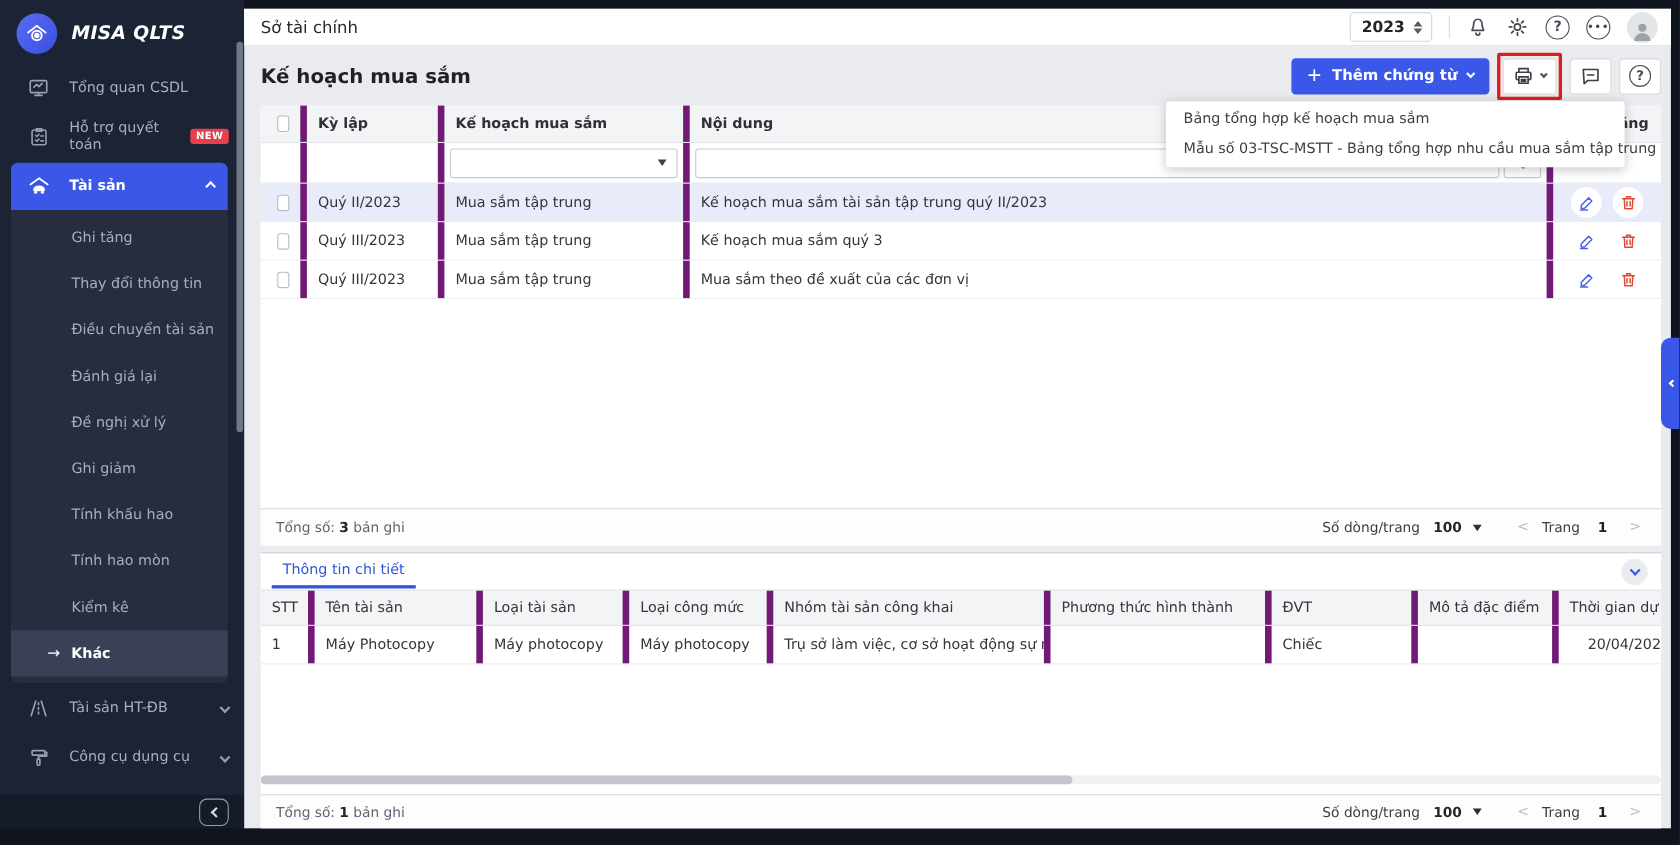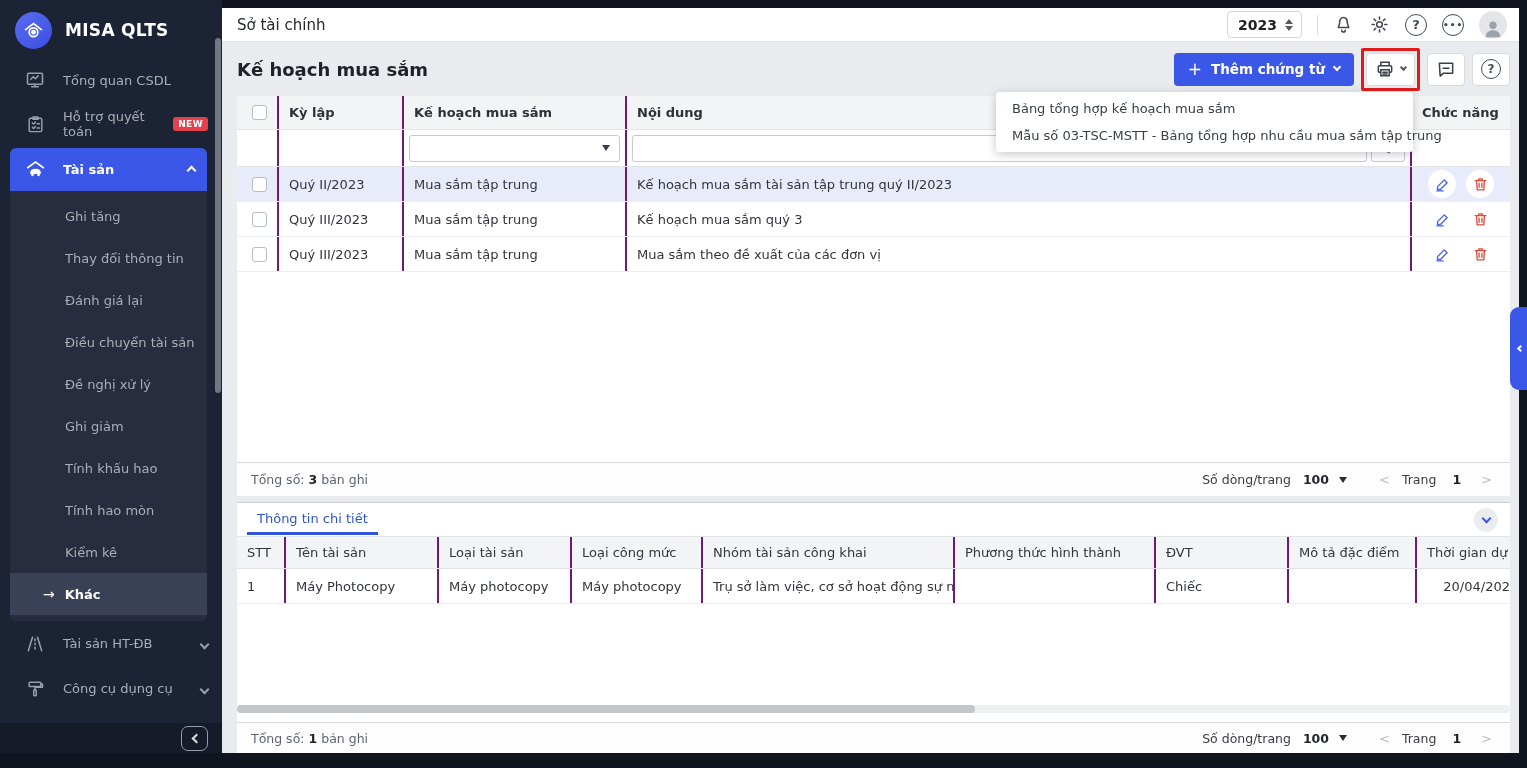--- a/index.html
+++ b/index.html
@@ -2,21 +2,21 @@
 <html><head>
 <meta charset="utf-8">
 <style>
   * { margin:0; padding:0; box-sizing:border-box; }
   html,body { background:#10141f; }
   body { font-family:"DejaVu Sans","Liberation Sans",sans-serif; }
   .app { position:relative; width:1527px; height:768px; background:#10141f; overflow:hidden; }
 
   
   .sidebar { position:absolute; left:0; top:0; width:222px; height:753px; background:#1c2334; color:#a9aeb9; overflow:hidden; }
-  .logo-row { display:flex; align-items:center; gap:13px; padding:12px 0 10px 15px; height:58px; }
+  .logo-row { display:flex; align-items:center; gap:13px; padding:12px 0 10px 15px; height:58px;font-style:italic; }
   .logo-circle { width:37px; height:37px; border-radius:50%; background:linear-gradient(135deg,#5a6cf0,#3a4fe0); display:flex; align-items:center; justify-content:center; color:#fff; }
   .logo-text { color:#fff; font-size:17px; font-weight:bold; letter-spacing:.3px; }
   .nav-item { display:flex; align-items:center; gap:17px; height:44px; padding:0 14px 0 24px; font-size:13px; cursor:pointer; }
   .nav-item .nicon { width:22px; display:flex; justify-content:center; color:#9aa0ab; flex:none; }
   .nav-item.active { background:#3a57e8; color:#fff; margin:2px 15px 0 10px; padding:0 12px 0 14px; border-radius:6px 6px 0 0; height:43px; font-weight:bold;justify-content:flex-end; }
   .nav-item.active .nicon { color:#fff; }
   .badge-new { background:#e5404d; color:#fff; font-size:9px; font-weight:bold; border-radius:3px; padding:2px 5px; margin-left:6px; letter-spacing:.4px; }
   .submenu { background:#272d3f; margin:0 15px 0 10px; border-radius:0 0 6px 6px; padding:4px 0 6px; }
   .sub-item { height:42px; display:flex; align-items:center; padding-left:55px; font-size:13px; color:#a9aeb9; cursor:pointer; }
   .sub-item.current { background:#3a4156; color:#fff; padding-left:33px; }
@@ -58,21 +58,21 @@
   .btn-icon { background:#fff; border:1px solid #d8dade; border-radius:4px; height:33px; min-width:34px; display:flex; align-items:center; justify-content:center; gap:6px; cursor:pointer; color:#3b3f48; padding:0 8px; }
   .btn-icon .chev { width:5px; height:5px; color:#555; }
   .btn-icon .circle-glyph { width:20px; height:20px; font-size:12px; }
 
   
   .main-panel { margin:0 9px 0 15px; height:400px; background:#fff; display:flex; flex-direction:column; flex:none; }
   .trow { display:flex; flex:none; align-items:stretch; }
   .c0 { width:42px; flex:none; } .c1 { width:125px; flex:none; } .c2 { width:223px; flex:none; } .c3 { flex:1; min-width:0; } .c4 { width:98px; flex:none; }
   .thead { background:#f3f4f6; height:34px; border-bottom:1px solid #e3e4e8; }
   .thead .cell { font-weight:bold; color:#2f3137; }
-  .cell { display:flex; align-items:center; padding:0 10px; font-size:13px; color:#33353b; border-right:2px solid #701a75; overflow:hidden; white-space:nowrap; }
+  .cell { display:flex; align-items:center; padding:0 10px; font-size:13px; color:#33353b; border-right:6px solid #701a75; overflow:hidden; white-space:nowrap; }
   .cell:last-child { border-right:none; }
   .filter-row { height:37px; border-bottom:1px solid #e3e4e8; }
   .filter-row .cell { padding:0 5px; }
   .fake-select { flex:1; height:27px; border:1px solid #c8cad1; border-radius:3px; background:#fff; display:flex; align-items:center; justify-content:flex-end; padding-right:9px; cursor:pointer; }
   .fake-select .tri { width:0; height:0; border-left:4.5px solid transparent; border-right:4.5px solid transparent; border-top:6px solid #3b3f48; }
   .fake-input { flex:1; height:27px; border:1px solid #c8cad1; border-radius:3px; background:#fff; font-family:inherit; font-size:13px; padding:0 8px; min-width:0; }
   .funnel-btn { width:34px; height:27px; margin-left:4px; border:1px solid #c8cad1; border-radius:3px; background:#fff; display:flex; align-items:center; justify-content:center; color:#6b6f78; cursor:pointer; flex:none; }
   .data-row { height:35px; border-bottom:1px solid #eceDF0; border-bottom:1px solid #ecedf0; background:#fff; }
   .data-row.selected { background:#e8ebfa; }
   .checkbox { width:15px; height:15px; border:1.5px solid #b9bcc5; border-radius:3px; background:#fff; margin-left:5px; cursor:pointer; }
@@ -104,21 +104,21 @@
   .dhead { background:#f3f4f6; height:33px; border-top:1px solid #e3e4e8; border-bottom:1px solid #e3e4e8; }
   .dhead .cell { font-weight:normal; }
   .drow { height:35px; border-bottom:1px solid #ecedf0; }
   .cell.right { justify-content:flex-end; padding-right:0; }
   .detail-empty { flex:1; }
   .h-scroll { height:8px; margin:0; background:#eff0f2; border-radius:4px; flex:none; }
   .h-thumb { width:58%; height:8px; background:#c4c6cb; border-radius:4px; }
   .detail-footer-gap { height:9px; flex:none; }
 
   
-  .print-dropdown { position:absolute; left:996px; top:92px; width:417px; background:#fff; border-radius:3px; box-shadow:0 2px 10px rgba(30,34,48,.25); z-index:60; padding:3px 0; }
+  .print-dropdown { position:absolute; left:1060px; top:92px; width:417px; background:#fff; border-radius:3px; box-shadow:0 2px 10px rgba(30,34,48,.25); z-index:60; padding:3px 0; }
   .pd-item { height:27px; display:flex; align-items:center; padding:0 16px; font-size:13px; color:#3c4043; white-space:nowrap; cursor:pointer; }
   .blue-pill { position:absolute; left:1510px; top:307px; width:17px; height:83px; background:#3a57e8; border-radius:9px 0 0 9px; display:flex; align-items:center; justify-content:center; color:#fff; cursor:pointer; z-index:40; }
   .blue-pill .chev { width:5px; height:5px; margin-left:3px; }
   svg { display:block; }
 </style>
 </head>
 <body>
 
 <div class="app">
 
@@ -171,24 +171,24 @@
     </div>
 
     <div class="submenu">
       <div class="sub-item">
           <span>Ghi tăng</span>
         </div>
       <div class="sub-item">
           <span>Thay đổi thông tin</span>
         </div>
       <div class="sub-item">
+          <span>Điều chuyển tài sản</span>
+        </div>
+      <div class="sub-item">
           <span>Đánh giá lại</span>
-        </div>
-      <div class="sub-item">
-          <span>Điều chuyển tài sản</span>
         </div>
       <div class="sub-item">
           <span>Đề nghị xử lý</span>
         </div>
       <div class="sub-item">
           <span>Ghi giảm</span>
         </div>
       <div class="sub-item">
           <span>Tính khấu hao</span>
         </div>

